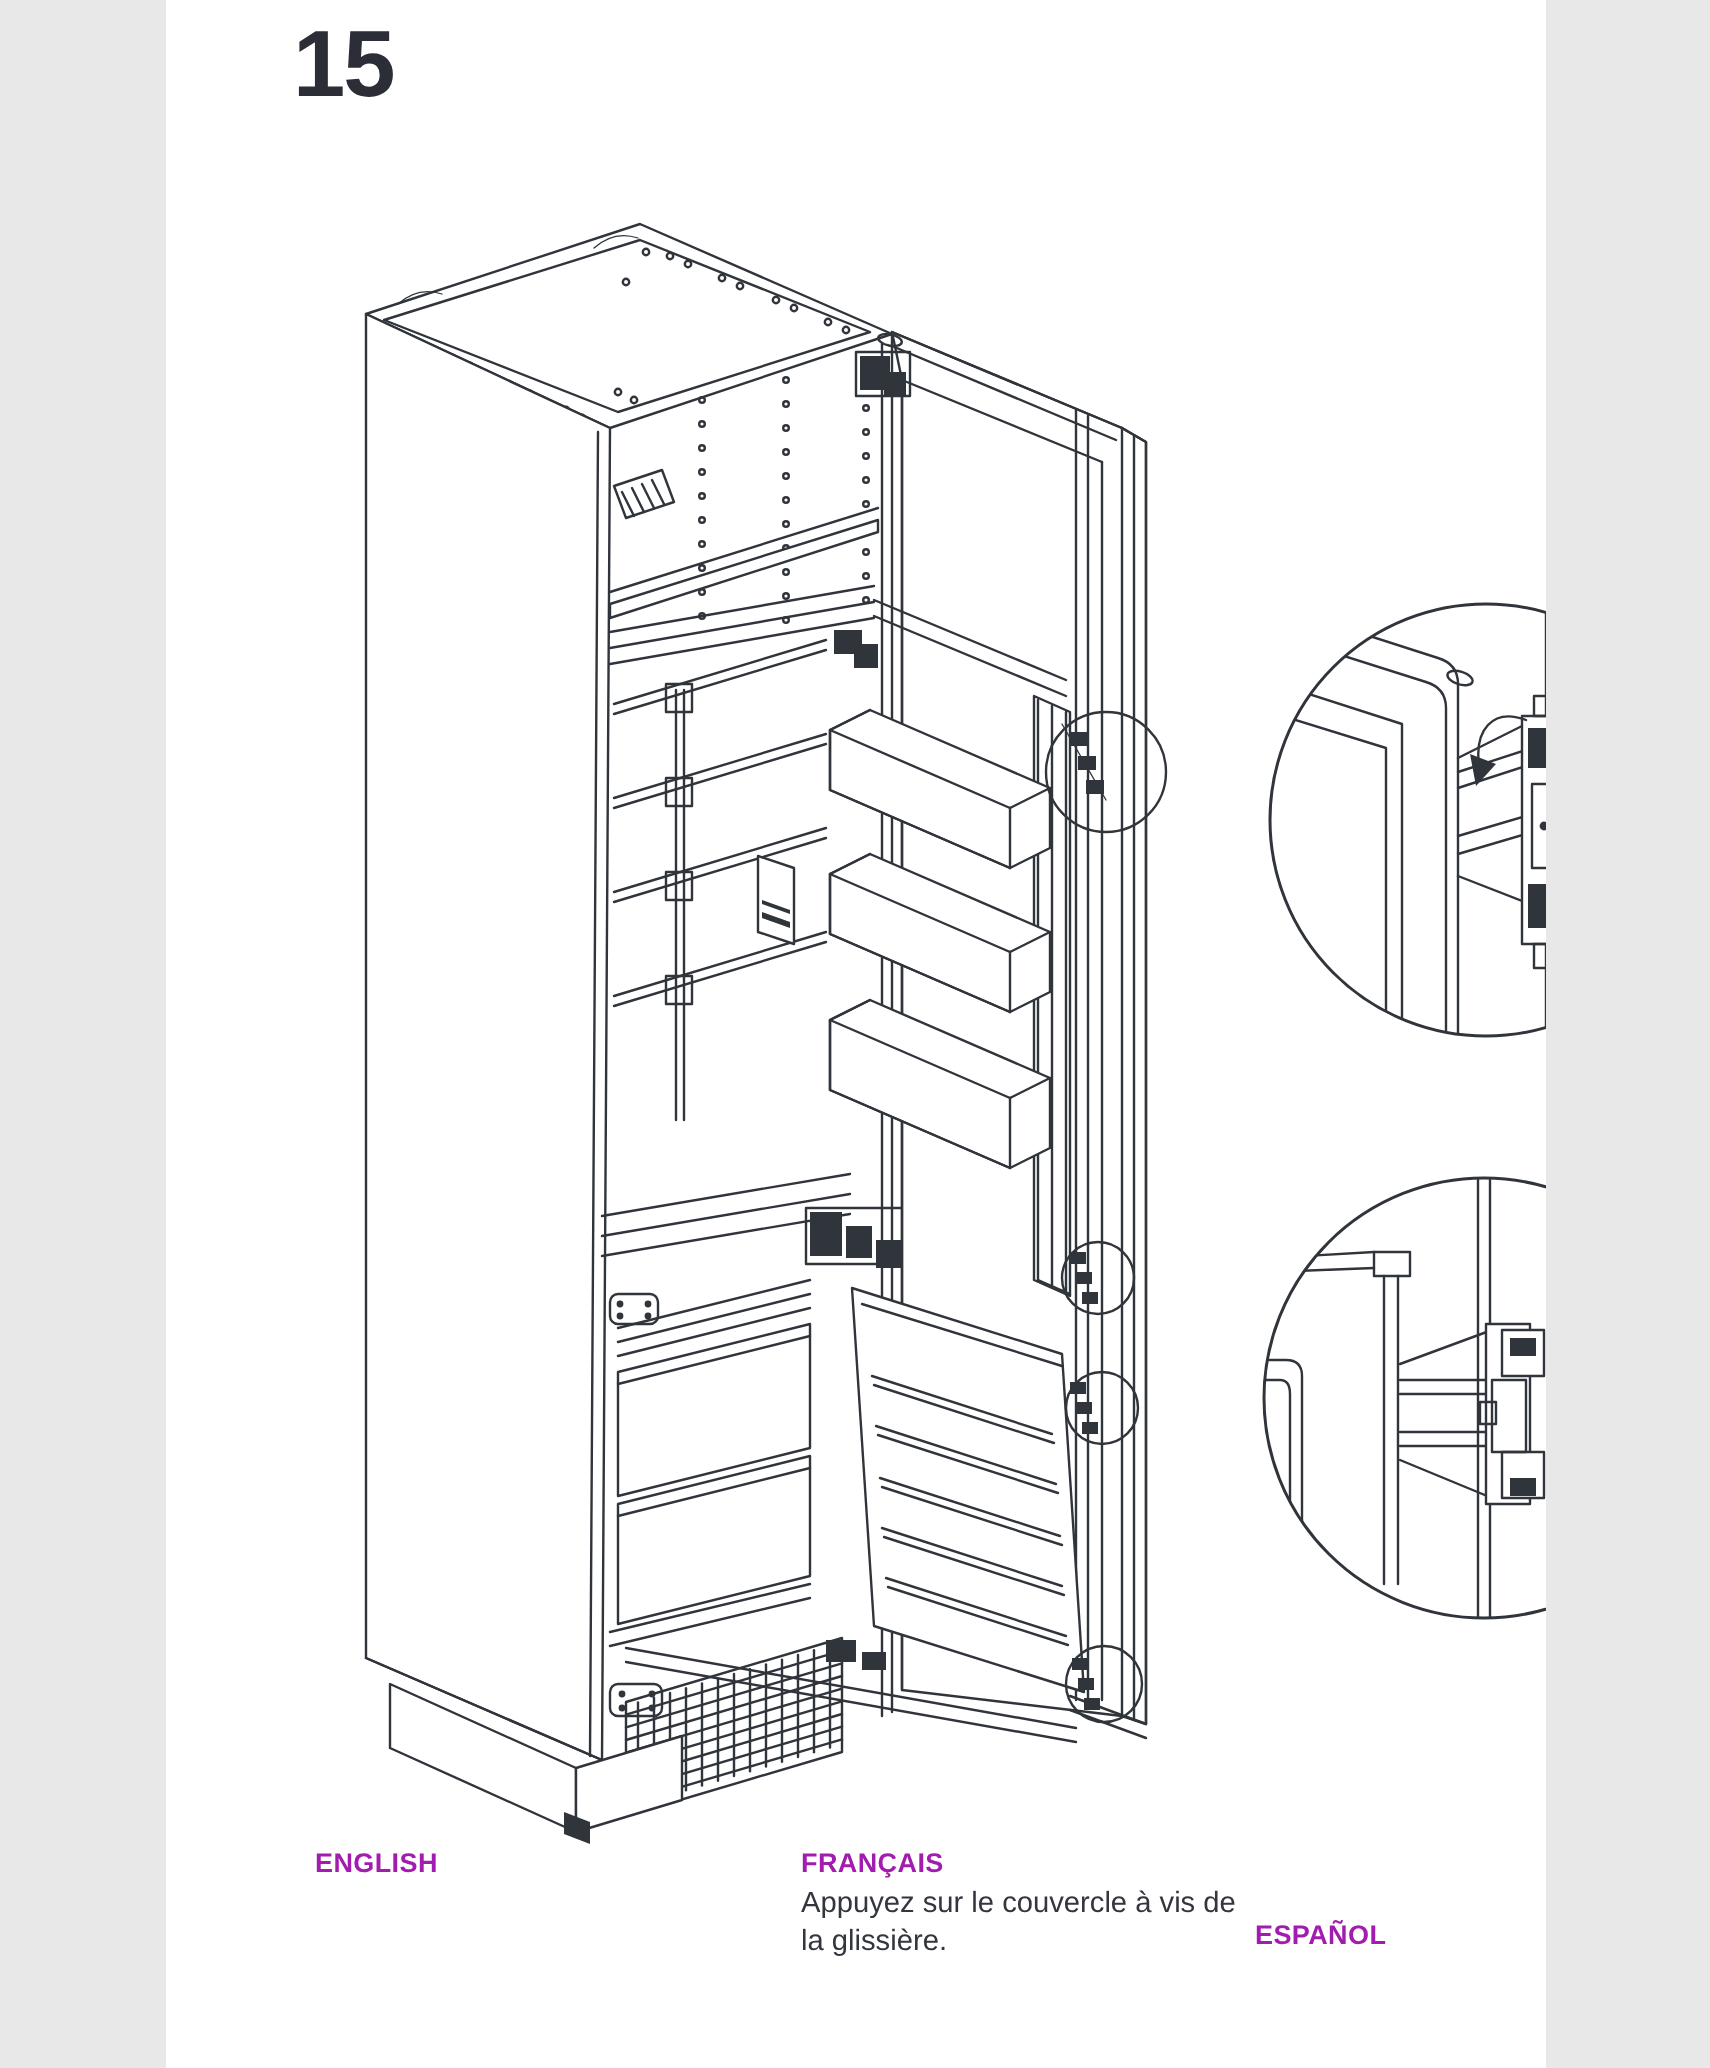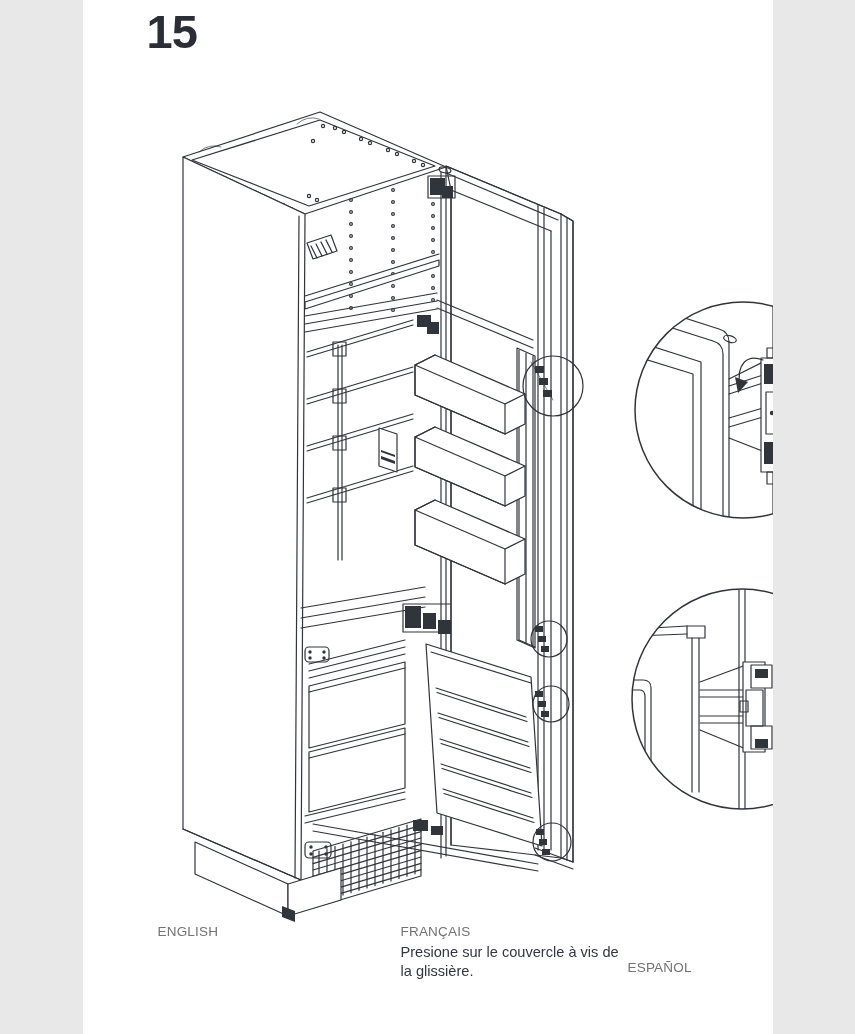--- a/index.html
+++ b/index.html
@@ -12,21 +12,21 @@
   .figure{position:absolute;left:0;top:0;width:855px;height:1034px;}
   svg{position:absolute;left:0;top:0;}
   svg *{stroke:var(--ink);stroke-width:1.2;fill:none;stroke-linejoin:round;stroke-linecap:round;}
   svg .f{fill:#fff;}
   svg .k{fill:#30343b;stroke:none;}
   svg .t{stroke-width:.65;}
   svg .w15{stroke-width:1.5;}
   svg .dot{fill:#30343b;stroke:none;}
   .translations{position:absolute;left:0;top:924px;width:855px;}
   .lang{position:absolute;top:0;}
-  .lang-title{font-size:13.5px;font-weight:400;letter-spacing:.2px;color:#737373;margin-bottom:4px;}
+  .lang-title{font-size:13.5px;font-weight:700;letter-spacing:.2px;color:#a21caf;margin-bottom:4px;}
   .lang-text{font-size:14.6px;line-height:19px;color:#33363e;}
   .lang-en{left:75px;width:233px;}
   .lang-fr{left:318px;width:228px;}
   .lang-es{left:545px;width:230px;margin-top:36px;}
 </style>
 </head>
 <body>
 
 <div class="page">
 
@@ -431,19 +431,19 @@
     </g>
   </svg>
   </div>
 
   <div class="translations">
     <div class="lang lang-en">
       <div class="lang-title">ENGLISH</div>
     </div>
     <div class="lang lang-fr">
       <div class="lang-title">FRANÇAIS</div>
-      <div class="lang-text">Presione sur le couvercle à vis de la glissière.</div>
+      <div class="lang-text">Appuyez sur le couvercle à vis de la glissière.</div>
     </div>
     <div class="lang lang-es">
       <div class="lang-title">ESPAÑOL</div>
     </div>
   </div>
 </div>
 
 </body></html>

